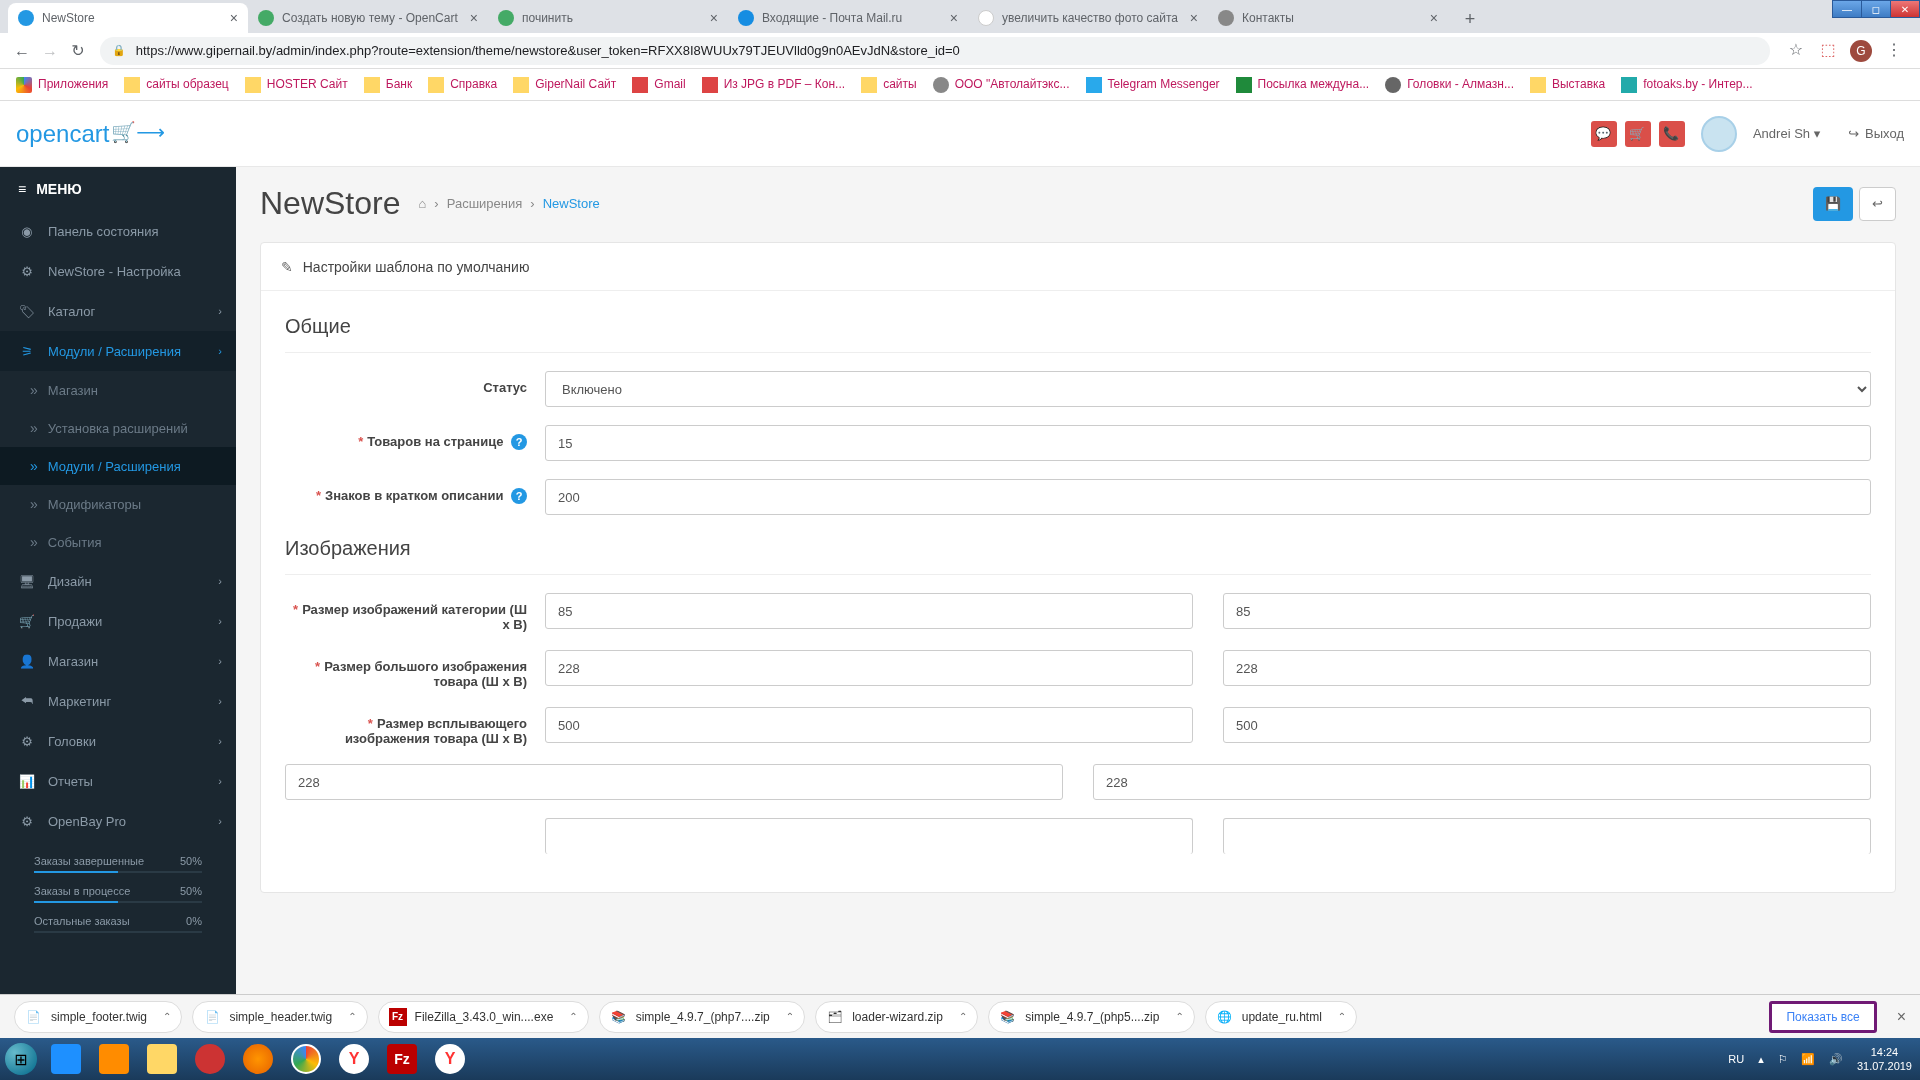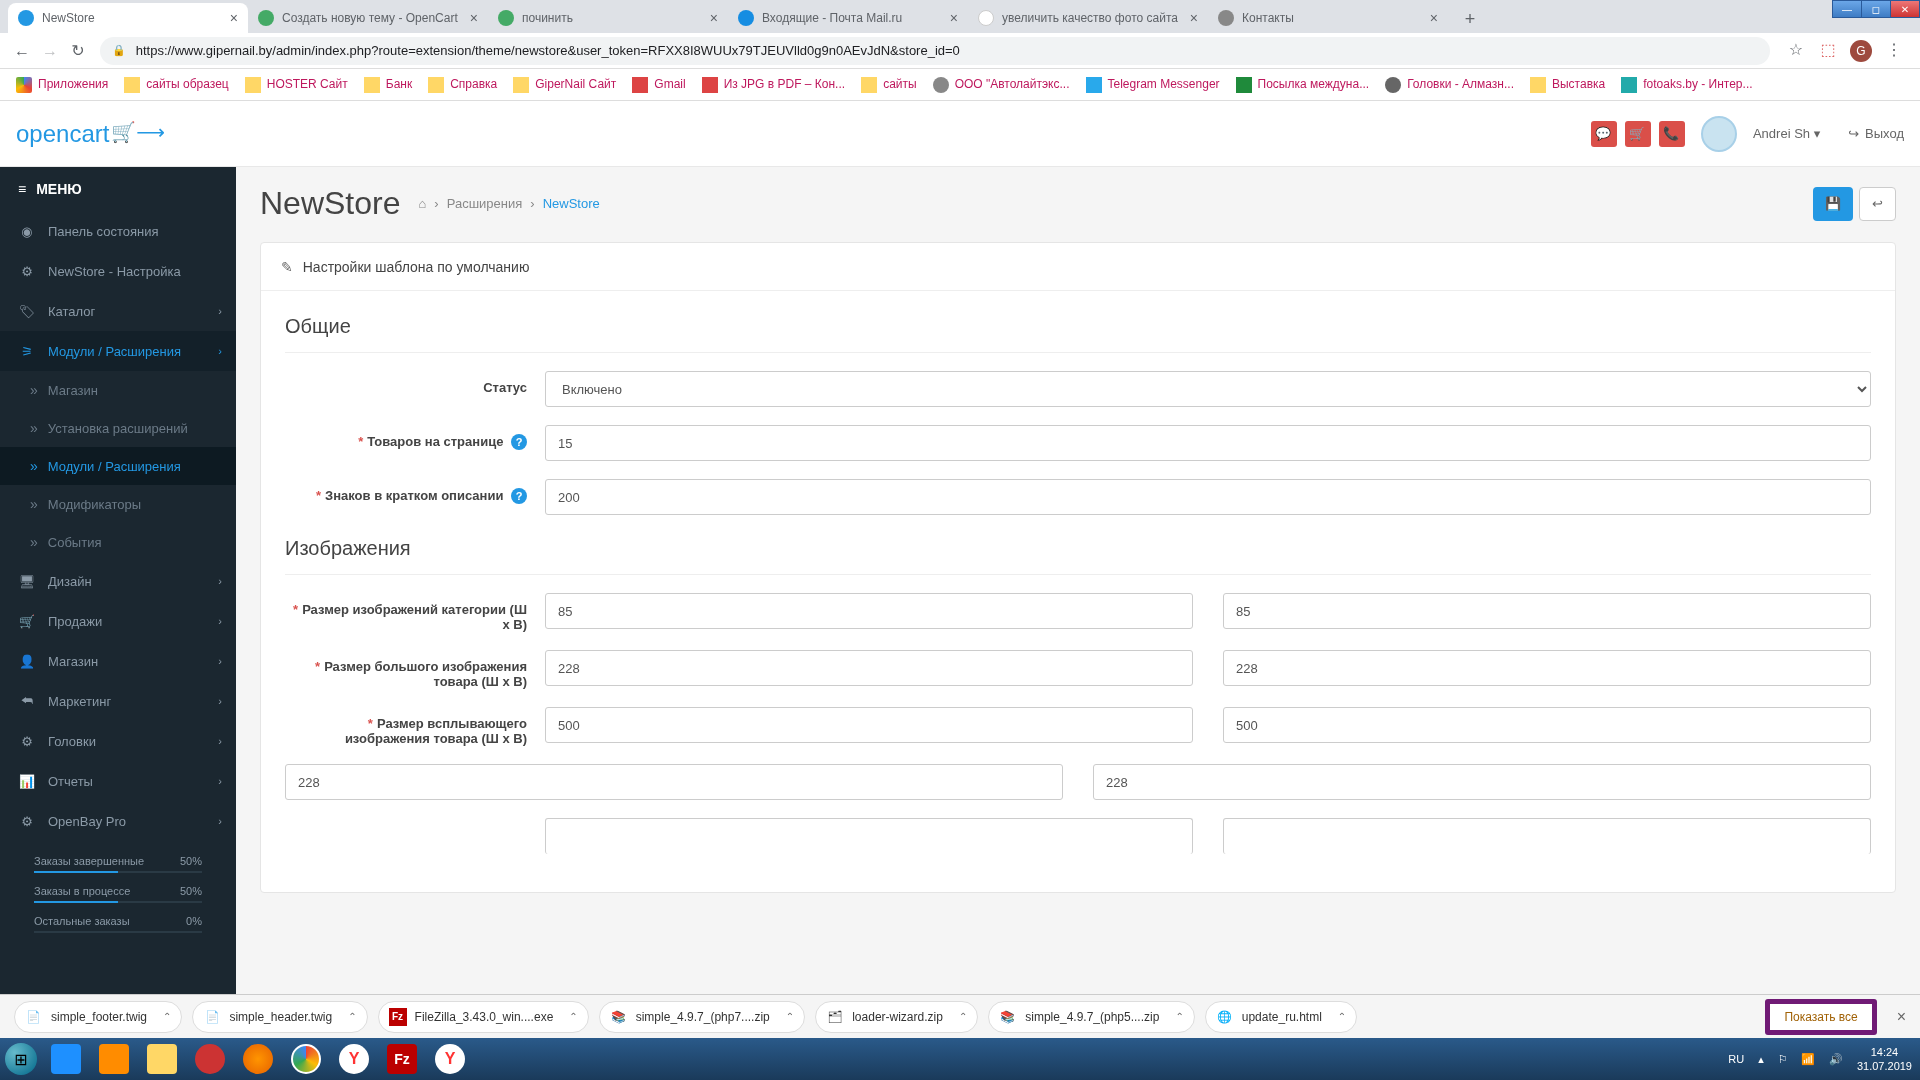--- a/index.html
+++ b/index.html
@@ -82,21 +82,21 @@
 .form-ctl{flex:1}
 .form-ctl select,.form-ctl input{width:100%;height:36px;border:1px solid #ccc;border-radius:3px;padding:0 12px;font-size:13px;color:#555;background:#fff}
 .form-ctl-split{flex:1;display:flex;gap:30px}
 .form-ctl-split input{flex:1;height:36px;border:1px solid #ccc;border-radius:3px;padding:0 12px;font-size:13px;color:#555}
 
 
 .downloads{position:absolute;left:0;right:0;bottom:42px;height:44px;background:#f5f5f5;border-top:1px solid #ccc;display:flex;align-items:center;padding:0 14px;gap:10px}
 .dl-item{display:flex;align-items:center;height:32px;padding:0 10px;font-size:12px;color:#333;background:#fff;border:1px solid #ddd;border-radius:16px;gap:8px}
 .dl-item .dl-ico{width:18px;height:18px;display:flex;align-items:center;justify-content:center}
 .dl-item .dl-chev{margin-left:8px;color:#666;font-size:10px}
-.dl-show-all{margin-left:auto;font-size:12px;color:#a16207;padding:6px 14px;border:5px solid #701a75;background:#fff;border-radius:3px}
+.dl-show-all{margin-left:auto;font-size:12px;color:#3b82f6;padding:6px 14px;border:3px solid #701a75;background:#fff;border-radius:3px}
 .dl-close{margin-left:10px;font-size:16px;color:#666}
 
 
 .taskbar{position:absolute;left:0;right:0;bottom:0;height:42px;background:linear-gradient(#2a5a8a,#1a3a5a);display:flex;align-items:center}
 .start-orb{width:42px;height:42px;display:flex;align-items:center;justify-content:center}
 .start-orb .orb{width:32px;height:32px;border-radius:50%;background:radial-gradient(circle at 30% 30%,#6bc,#068);display:flex;align-items:center;justify-content:center}
 .tb-item{width:48px;height:42px;display:flex;align-items:center;justify-content:center}
 .tb-ico{width:30px;height:30px;border-radius:4px}
 .tray{margin-left:auto;display:flex;align-items:center;padding:0 8px;gap:14px;color:#fff;font-size:11px}
 .tray .time{text-align:center;line-height:1.3}

